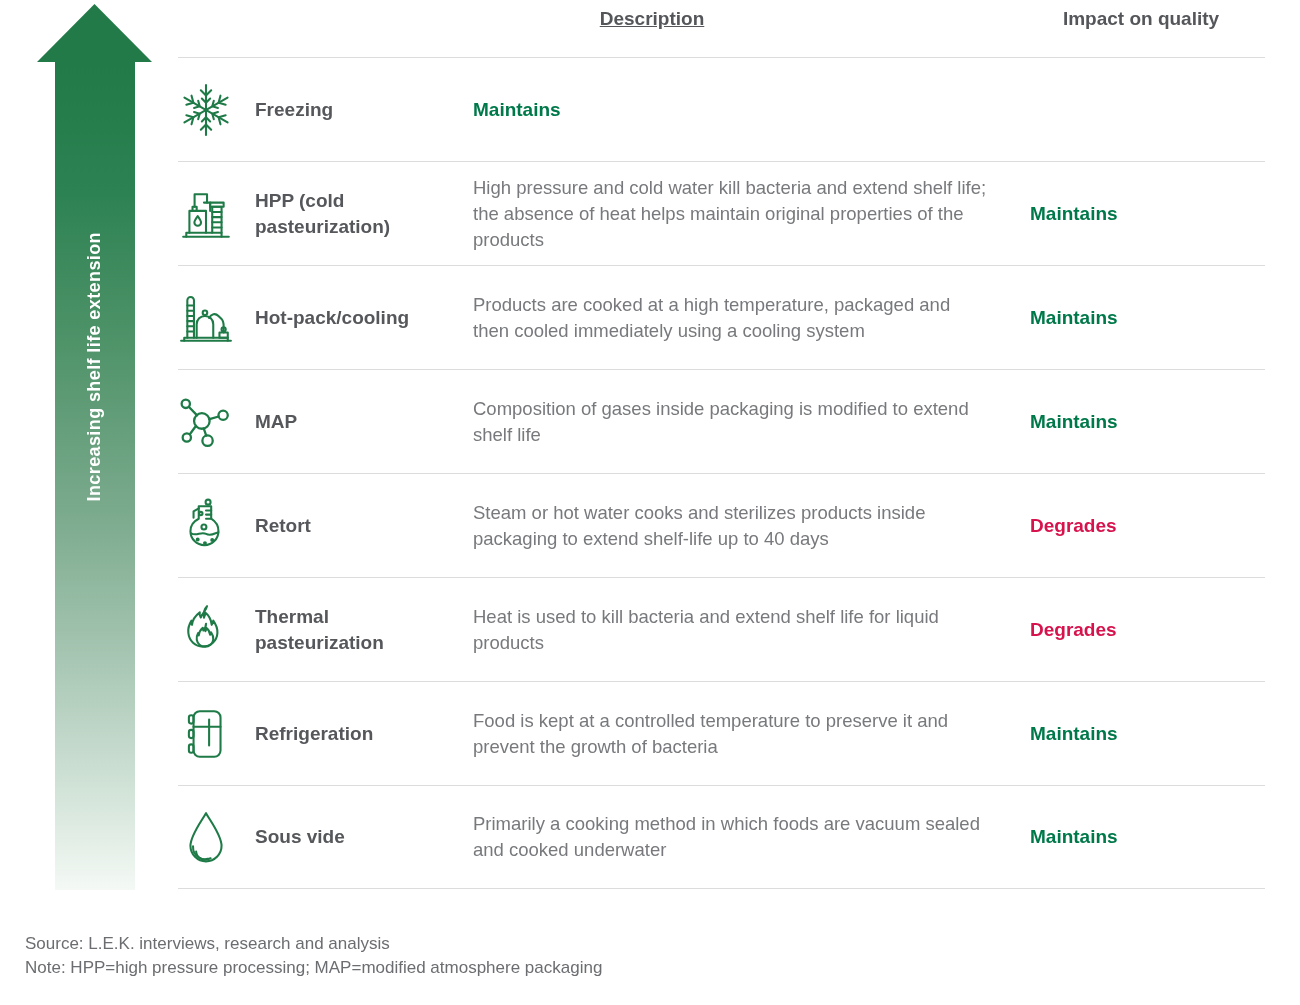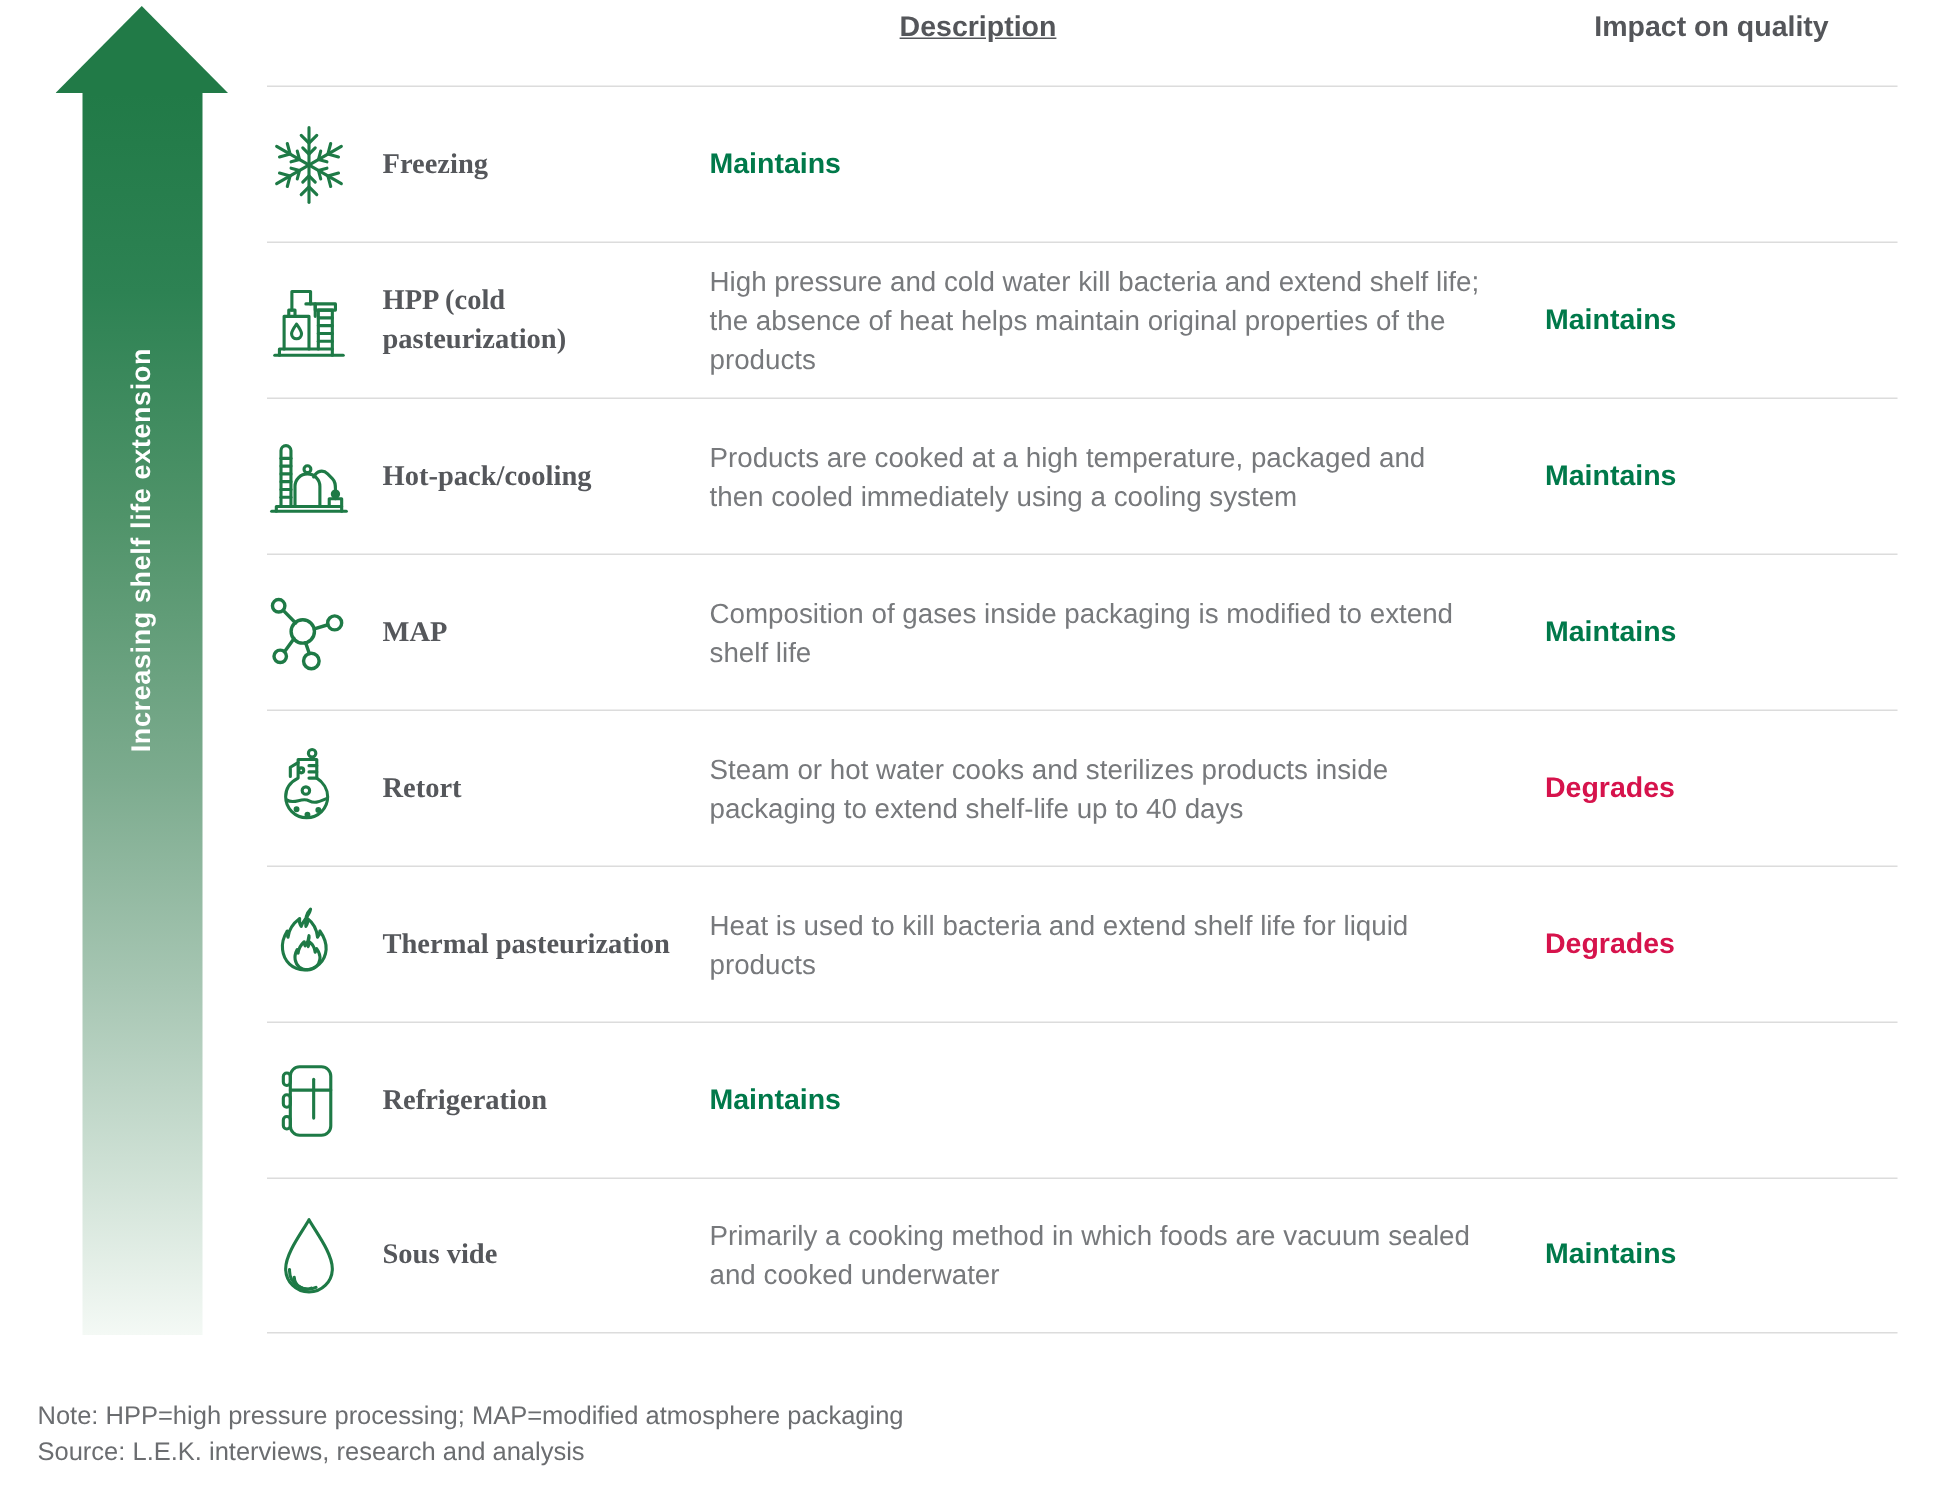--- a/index.html
+++ b/index.html
@@ -54,21 +54,21 @@
   .row{
     display:grid;grid-template-columns:77px 218px 557px 235px;
     align-items:center;height:104px;border-top:1px solid var(--divider);
   }
   .row:last-of-type{border-bottom:1px solid var(--divider);}
   .icon-cell{display:flex;align-items:center;justify-content:flex-start;}
   .icon{width:56px;height:56px;display:inline-flex;color:var(--icon-green);}
   .icon svg{width:100%;height:100%;}
   .label-cell{
     font-weight:bold;font-size:19px;color:var(--label-text);
-    line-height:26px;padding-right:14px;font-family:Liberation Serif, serif;
+    line-height:26px;padding-right:14px;
   }
   .desc-cell{
     font-size:18.5px;color:var(--desc-text);line-height:26px;padding-right:40px;
   }
   .impact-cell{
     text-align:left;font-weight:bold;font-size:19px;color:var(--maintains);
   }
   
   .notes{position:absolute;left:25px;top:932px;font-size:17px;
     color:var(--note-text);line-height:24px;}
@@ -230,35 +230,36 @@
         <rect x="15" y="5" width="26" height="44" rx="6"></rect>
         <line x1="15" y1="20" x2="41" y2="20"></line>
         <line x1="30" y1="13" x2="30" y2="38"></line>
         <rect x="10.5" y="9" width="4.5" height="8" rx="2.2"></rect>
         <rect x="10.5" y="23" width="4.5" height="8" rx="2.2"></rect>
         <rect x="10.5" y="37" width="4.5" height="8" rx="2.2"></rect>
       </svg>
     </span>
       </div>
     <div class="label-cell">Refrigeration</div>
+    <div class="desc-cell">Food is kept at a controlled temperature to preserve it and prevent the growth of bacteria</div>
     <div class="impact-cell" style="color: rgb(0, 121, 74);">Maintains</div>
   </div>
 
   <div class="row">
     <div class="icon-cell">
         <span class="icon">
       <svg viewBox="0 0 54 54" fill="none" stroke="currentColor" stroke-width="2" stroke-linecap="round" stroke-linejoin="round">
         <path d="M27 4 C22.5 12 12 25.5 12 35.5 a15 15 0 0 0 30 0 C42 25.5 31.5 12 27 4 Z"></path>
         <path d="M14.5 36 a12 12 0 0 0 17 11.5"></path>
         <path d="M17.5 41 a8 8 0 0 0 11 7"></path>
       </svg>
     </span>
       </div>
     <div class="label-cell">Sous vide</div>
     <div class="desc-cell">Primarily a cooking method in which foods are vacuum sealed and cooked underwater</div>
     <div class="impact-cell" style="color: rgb(0, 121, 74);">Maintains</div>
   </div>
 </div>
 
 <div class="notes">
+  <div>Source: L.E.K. interviews, research and analysis</div>
   <div>Note: HPP=high pressure processing; MAP=modified atmosphere packaging</div>
-  <div>Source: L.E.K. interviews, research and analysis</div>
 </div>
 
 </body></html>

